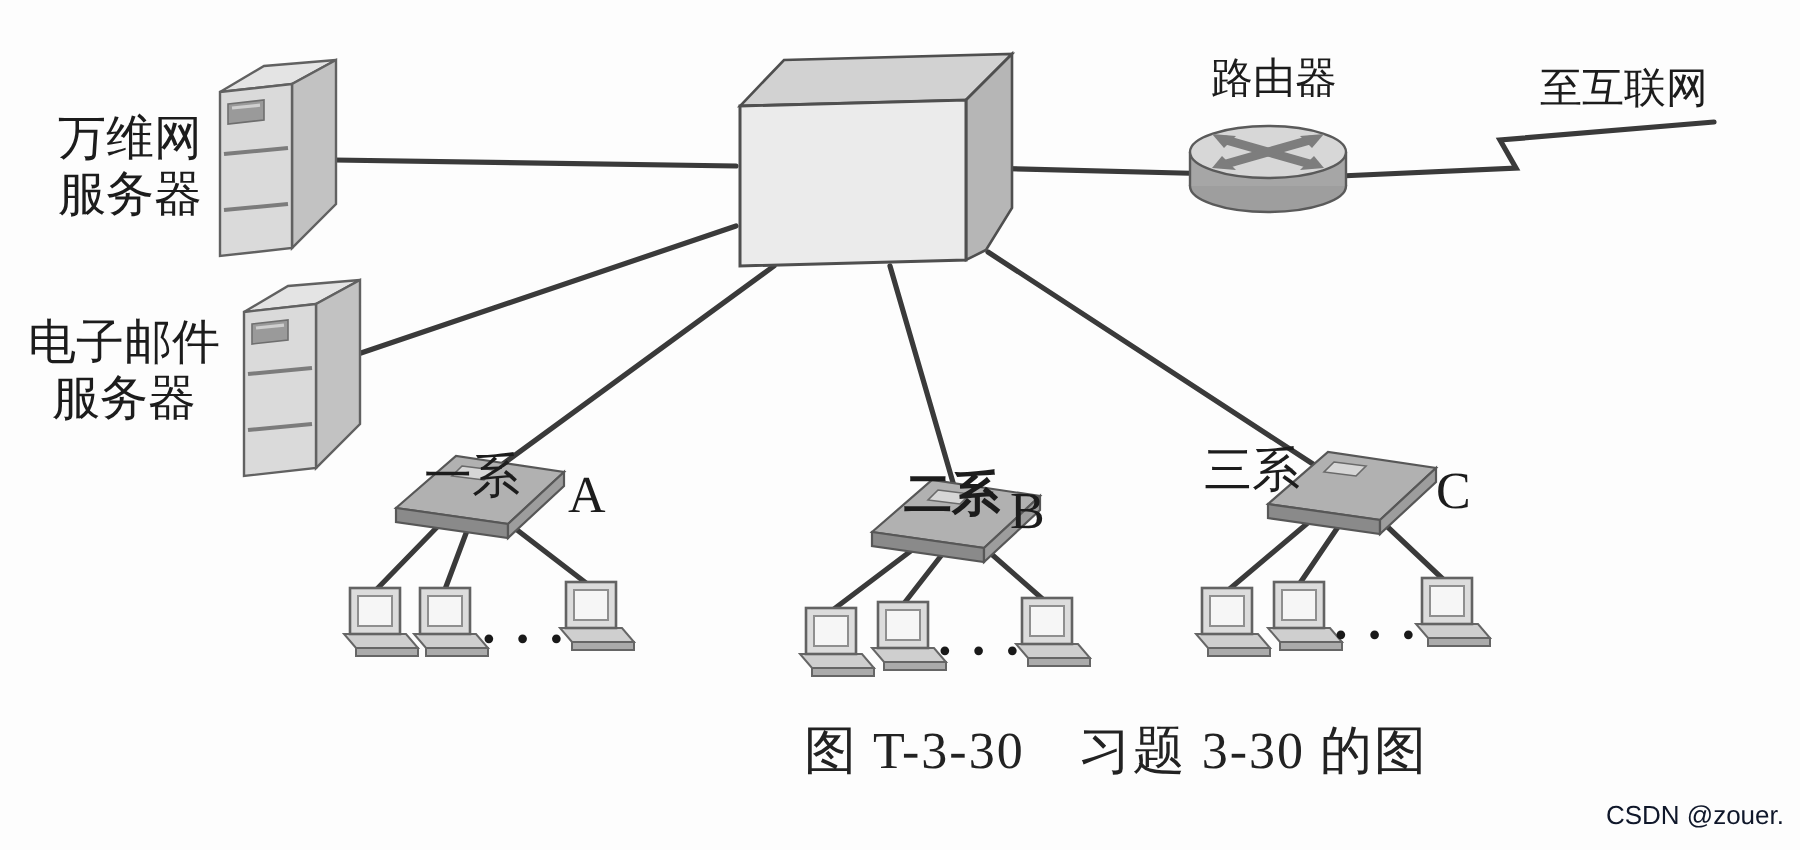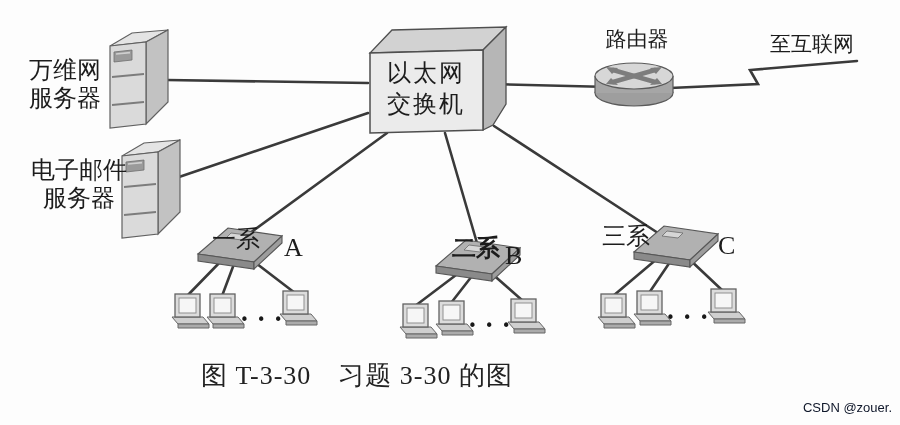--- a/index.html
+++ b/index.html
@@ -26,21 +26,21 @@
   .switch-letter{font-size:26px;}
   .switch-face-label{
     text-align:center;font-size:24px;line-height:31px;letter-spacing:2px;
   }
   .dots{
     font-size:15px;letter-spacing:8px;color:#191919;
     font-family:"DejaVu Sans",sans-serif;
   }
   .caption{
     position:absolute;left:0;top:358px;width:714px;
-    text-align:center;font-size:26px;color:#222;
+    text-align:right;font-size:26px;color:#222;
     letter-spacing:1px;
   }
   .watermark{
     position:absolute;right:8px;top:400px;
     font-family:"Liberation Sans","DejaVu Sans",sans-serif;
     font-size:13px;color:#0f172a;
   }
 </style>
 </head>
 <body>
@@ -135,29 +135,25 @@
     <use href="#pc" transform="translate(596,293)"></use>
     <use href="#pc" transform="translate(632,290)"></use>
     <use href="#pc" transform="translate(706,288)"></use>
   </svg>
 
   <div class="lbl two-line" style="left:20px;top:56px;width:90px;">
     <div>万维网</div>
     <div>服务器</div>
   </div>
 
-  <div class="lbl two-line" style="left:27px;top:158px;width:104px;font-family:Liberation Mono, monospace;">
+  <div class="lbl two-line" style="left:10px;top:158px;width:104px;">
     <div>电子邮件</div>
     <div>服务器</div>
   </div>
 
-  <div class="lbl switch-face-label" style="left:369px;top:58px;width:114px;">
-    <div>以太网</div>
-    <div>交换机</div>
-  </div>
 
   <div class="lbl node-label" style="left:598px;top:27px;width:78px;text-align:center;">路由器</div>
 
   <div class="lbl node-label" style="left:756px;top:32px;width:112px;text-align:center;">至互联网</div>
 
   <div class="lbl dept-name" style="left:164px;top:225px;">一系</div>
   <div class="lbl switch-letter" style="left:284px;top:233px;">A</div>
   <div class="lbl dots" style="left:240px;top:312px;">•••</div>
 
   <div class="lbl dept-name" style="left:404px;top:234px;font-weight:bold;">二系</div>

